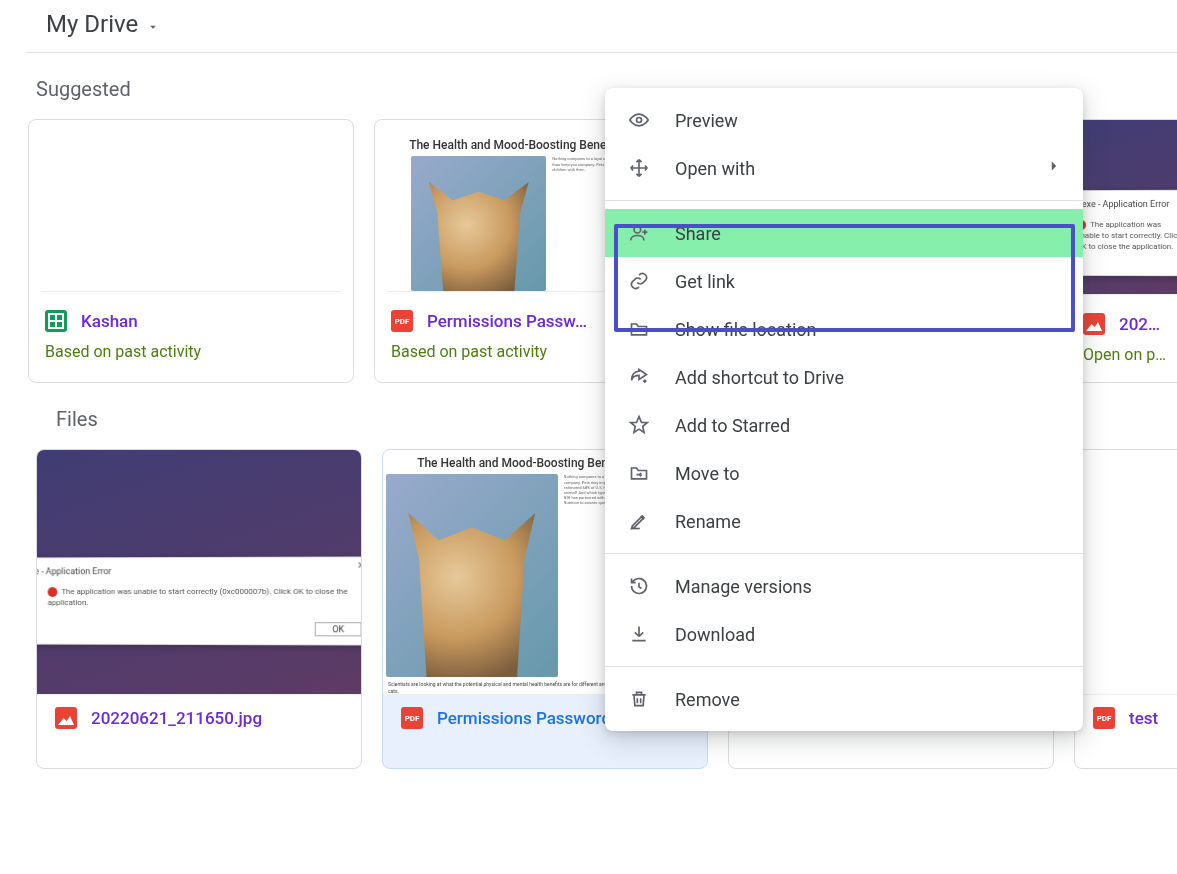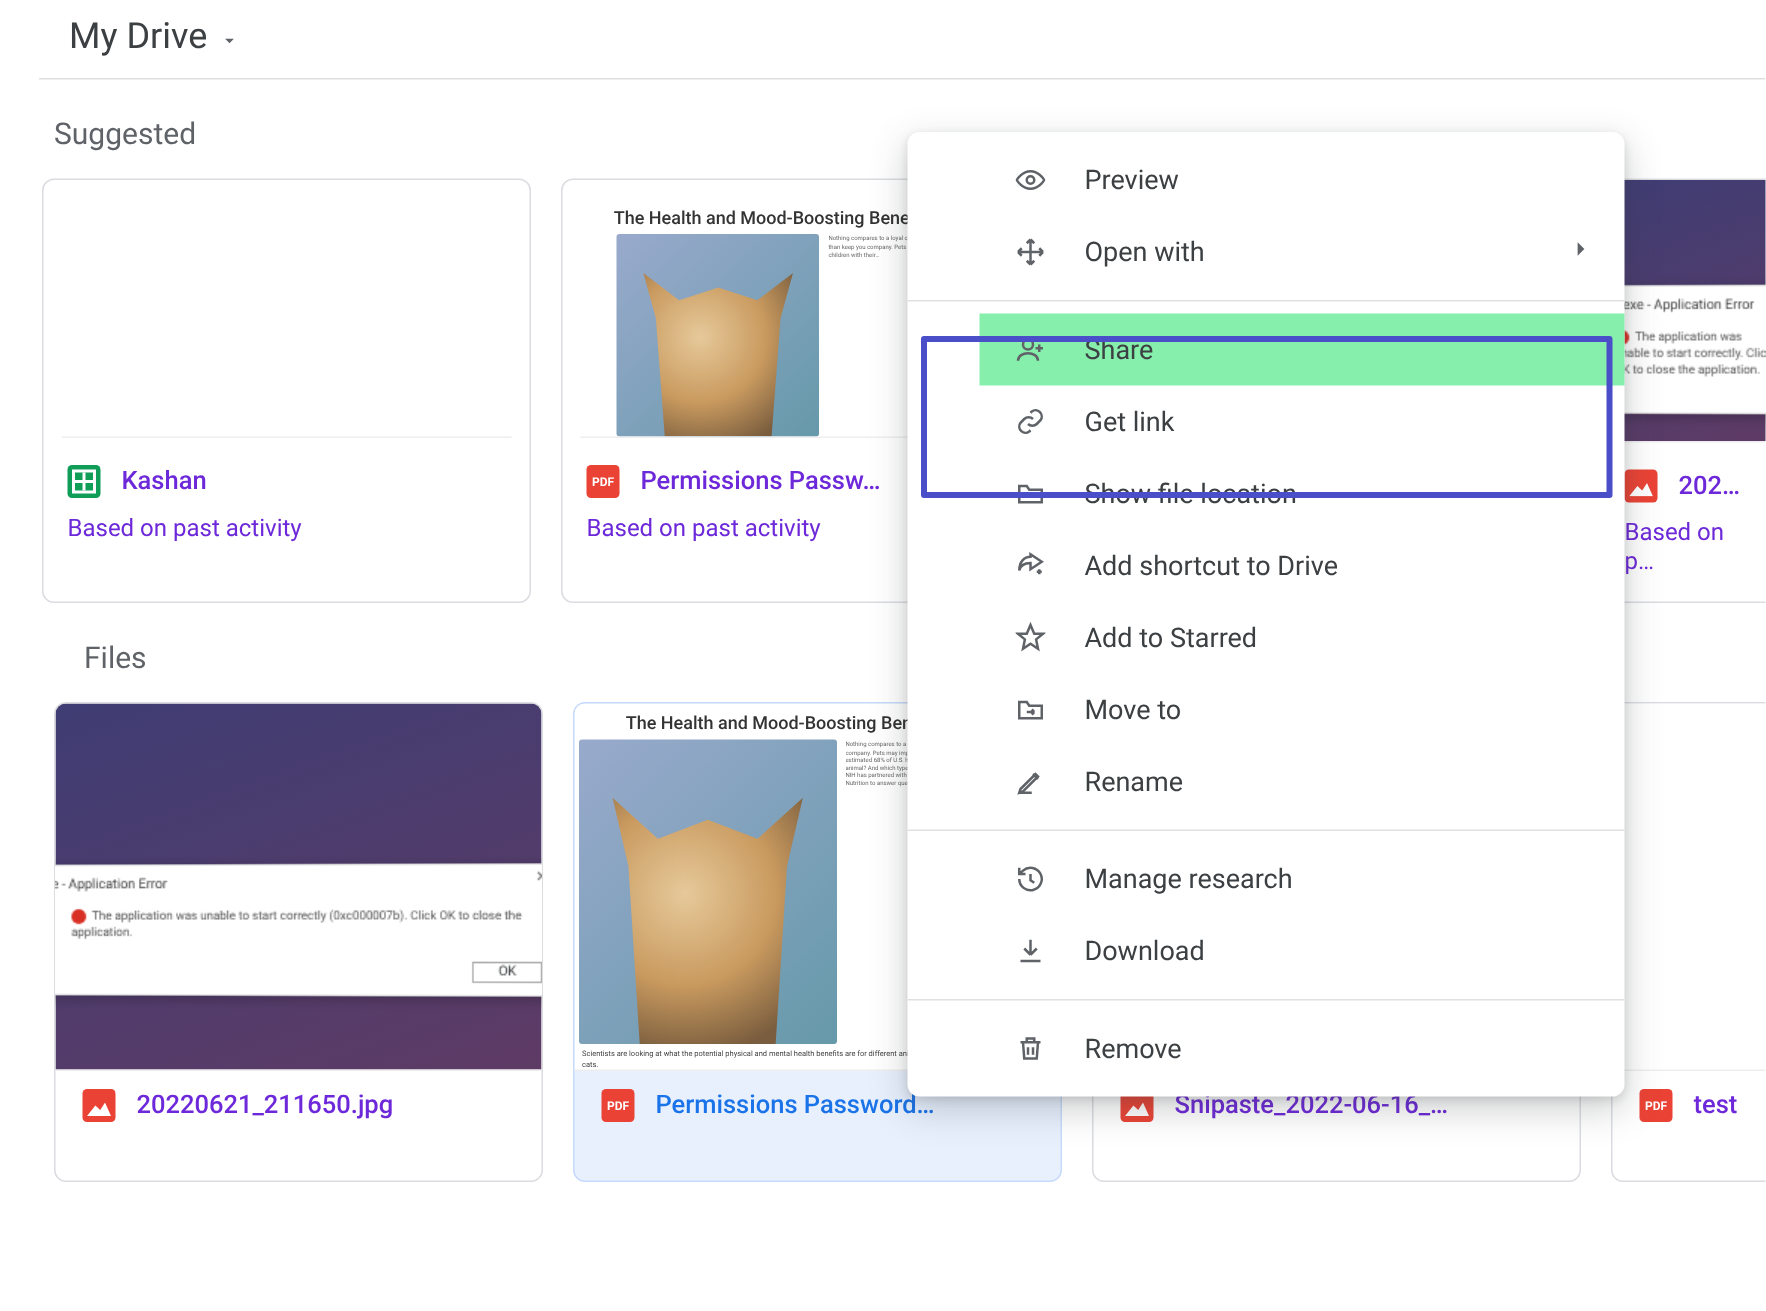--- a/index.html
+++ b/index.html
@@ -69,21 +69,21 @@
     clip-path: polygon(20% 100%, 15% 35%, 8% 10%, 28% 25%, 50% 18%, 72% 25%, 92% 10%, 85% 35%, 80% 100%);
   }
   .cat-txt{ width:45%; font-size:4px; line-height:1.3; color:#666; overflow:hidden;}
   .below-cat { font-size:5px; color:#444; padding:4px 2px 0 2px; line-height:1.3;}
   .card-foot {
     padding: 18px 16px 18px 16px;
   }
   .card-title-row{ display:flex; align-items:center; gap:14px; margin-bottom:10px;}
   .card-title{ font-size:17px; color:#6d28d9; font-weight:500; white-space:nowrap; overflow:hidden; text-overflow:ellipsis;}
   .card-title.sel{ color:#1a73e8;}
-  .card-sub{ font-size:16px; color:#6d28d9;}
+  .card-sub{ font-size:16px; color:#4d7c0f;}
   .icon-box{ width:22px; height:22px; display:flex; align-items:center; justify-content:center; flex-shrink:0;}
   .pdf-chip{ width:22px;height:22px; background:#ea4335; color:#fff; border-radius:3px; font-size:8px; font-weight:bold; display:flex;align-items:center;justify-content:center;}
   .img-chip{ width:22px;height:22px; background:#ea4335; border-radius:3px; position:relative;}
   .img-chip::after{ content:""; position:absolute; left:3px; right:3px; bottom:4px; height:10px; background:#fff; clip-path: polygon(0 100%, 35% 30%, 55% 60%, 75% 10%, 100% 100%);}
   .sheet-chip{ width:22px;height:22px; background:#0f9d58; border-radius:3px; display:flex;align-items:center;justify-content:center;}
   .sheet-chip::before{ content:""; width:12px;height:12px; border:2px solid #fff; background: linear-gradient(#fff,#fff) center/2px 100% no-repeat, linear-gradient(#fff,#fff) center/100% 2px no-repeat;}
 
   
   .files .card-foot{ padding: 12px 18px; }
   .files .card-title-row{ margin-bottom:0; }
@@ -101,21 +101,20 @@
     z-index:10;
   }
   .ctx-item{
     display:flex; align-items:center;
     height:48px;
     padding: 0 24px 0 24px;
     cursor:pointer;
     font-size:18px; color:#3c4043;
     gap: 26px;
     position:relative;
-    margin-left:48px;
   }
   .ctx-item.hl{ background:#86efac;}
   .ctx-sep{ border-top:1px solid #e0e0e0; margin:8px 0;}
   .ctx-icon{ width:20px; height:20px; color:#5f6368; fill:#5f6368; stroke:#5f6368; display:flex; align-items:center; justify-content:center;}
   .ctx-sub{ position:absolute; right:20px; color:#5f6368;}
   .hl-box{
     position:absolute; left:614px; top:224px;
     width:461px; height:108px;
     border:4px solid #4a4fc9;
     border-radius:2px;
@@ -181,21 +180,21 @@
           <div class="msg"><span class="redc"></span><span>The application was unable to start correctly. Click OK to close the application.</span></div>
         </div>
       </div>
       <div class="card-foot">
         <div class="card-title-row">
           <span class="icon-box">
               <span class="img-chip"></span>
             </span>
           <span class="card-title">2022…</span>
         </div>
-        <div class="card-sub">Based on p…</div>
+        <div class="card-sub">Open on p…</div>
       </div>
     </div>
 
   </div>
 
   <div class="section-label" style="padding-left:30px;">Files</div>
 
   <div class="card-row files" style="padding-left:10px;">
 
     <div class="card">
@@ -347,21 +346,21 @@
       </span>
       <span>Rename</span>
     </div>
     <div class="ctx-sep"></div>
     <div class="ctx-item">
       <span class="ctx-icon">
         <svg viewBox="0 0 24 24" width="22" height="22">
           <path fill="none" stroke="#5f6368" stroke-width="2" d="M3 12a9 9 0 1 0 3-6.7L3 8M3 3v5h5M12 8v5l3 2"></path>
         </svg>
       </span>
-      <span>Manage research</span>
+      <span>Manage versions</span>
     </div>
     <div class="ctx-item">
       <span class="ctx-icon">
         <svg viewBox="0 0 24 24" width="22" height="22">
           <path fill="none" stroke="#5f6368" stroke-width="2" d="M12 3v12m0 0l-5-5m5 5l5-5M4 20h16"></path>
         </svg>
       </span>
       <span>Download</span>
     </div>
     <div class="ctx-sep"></div>

